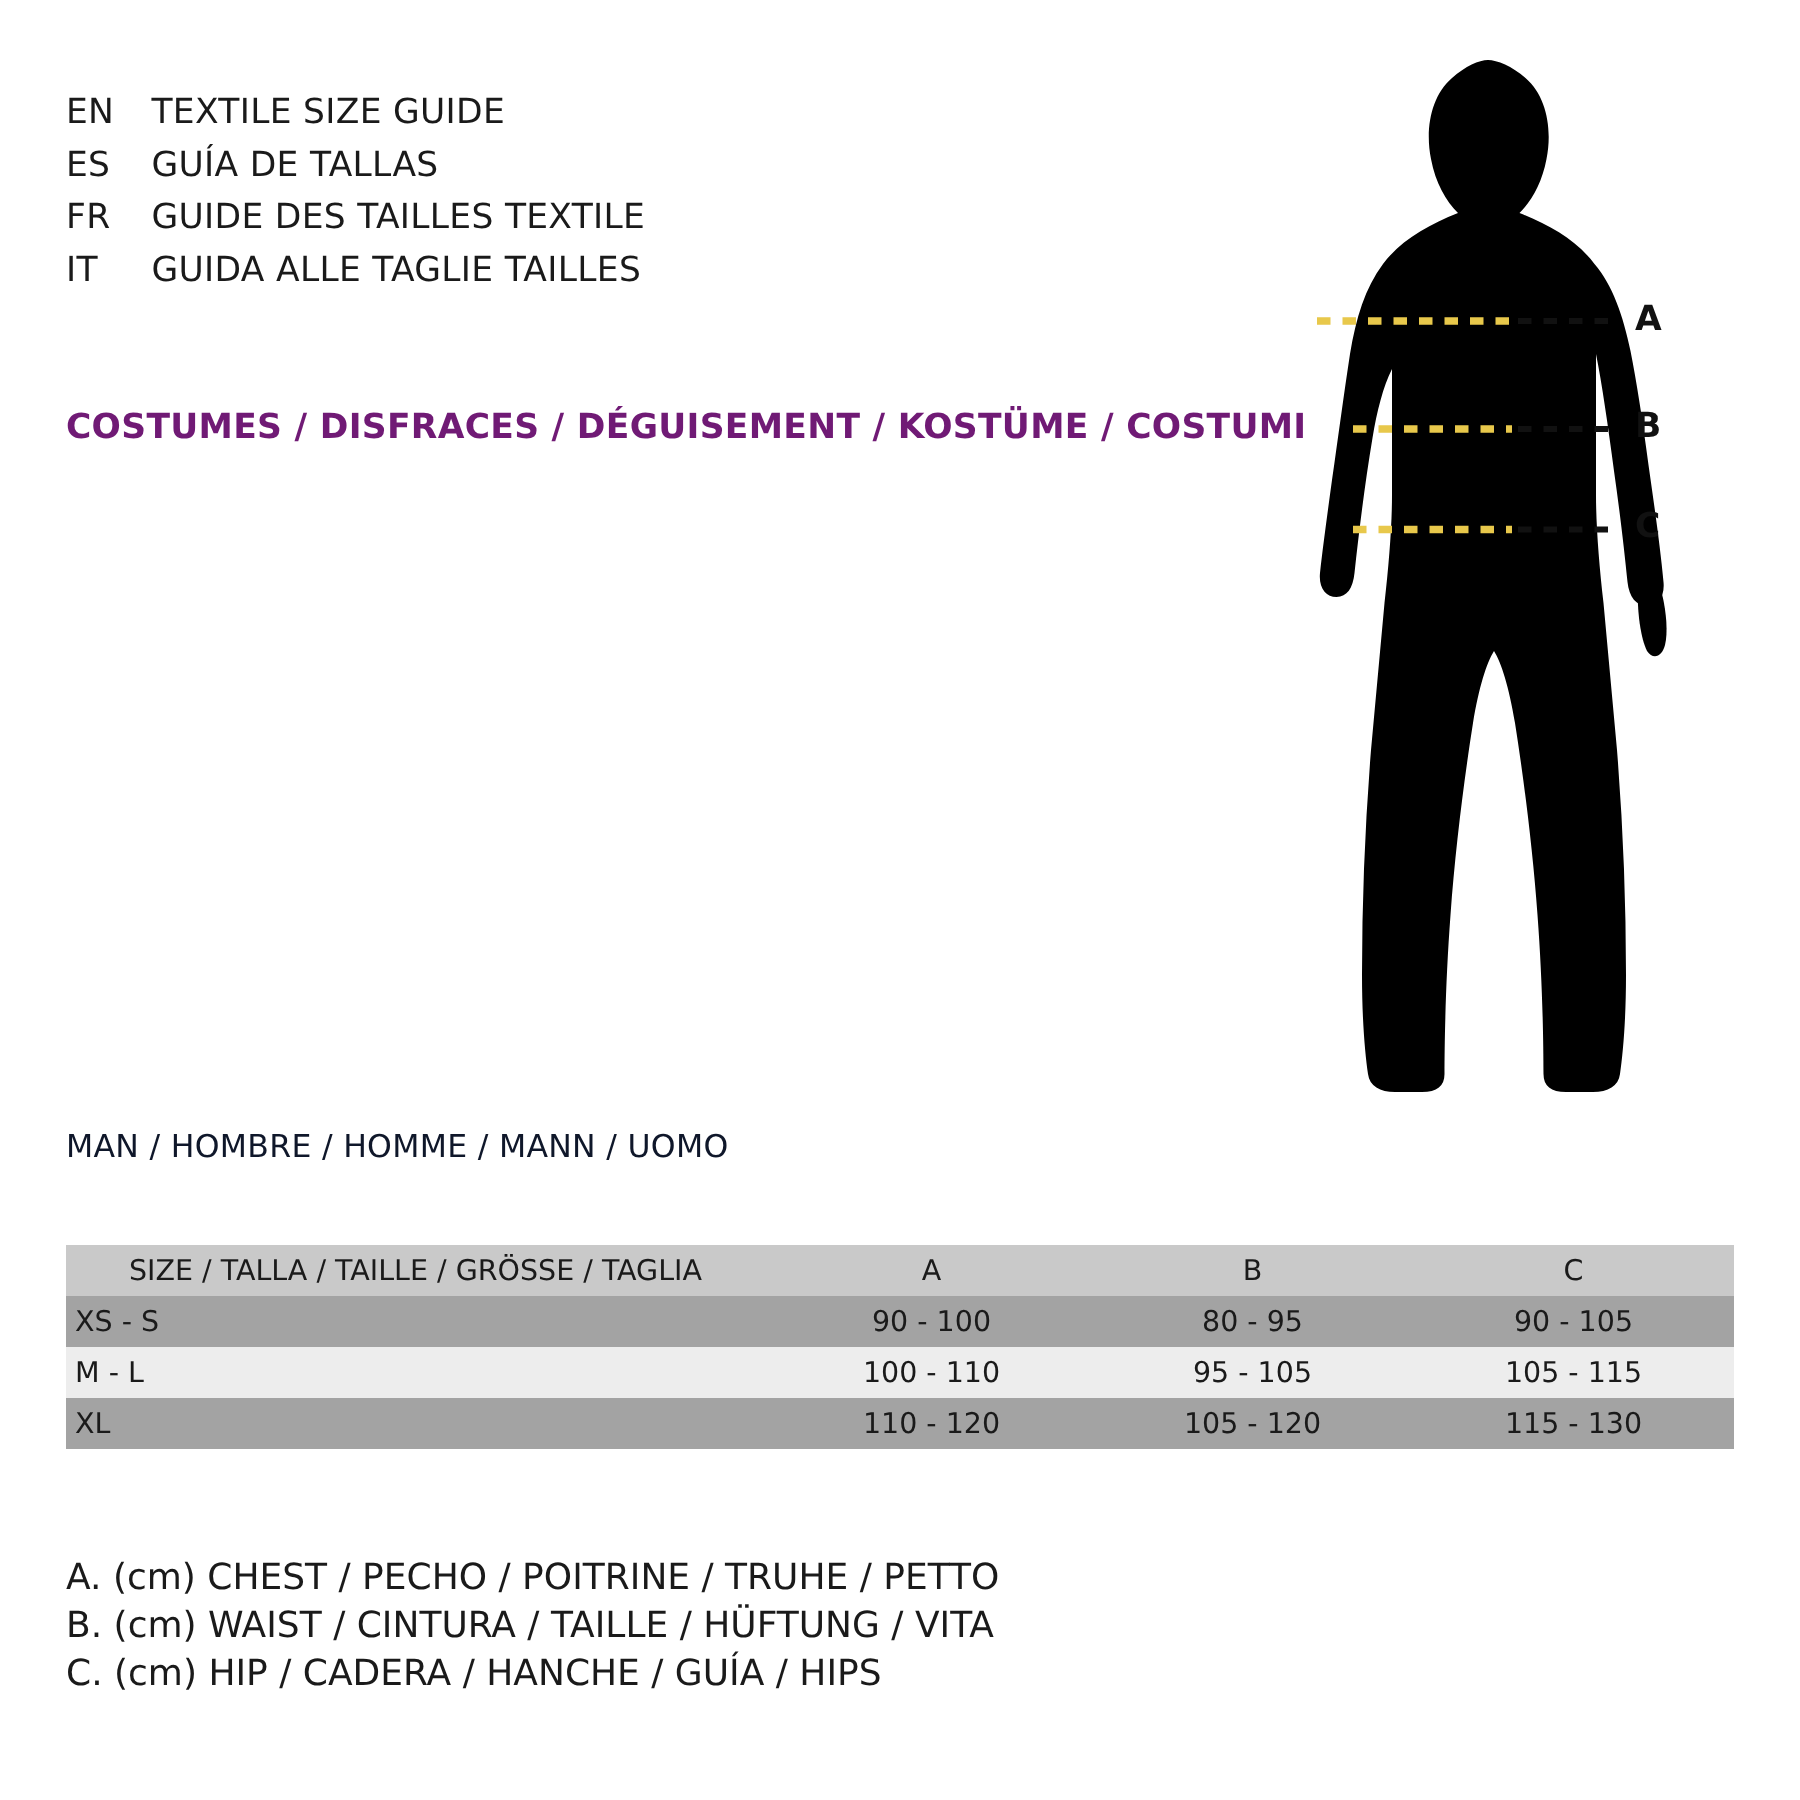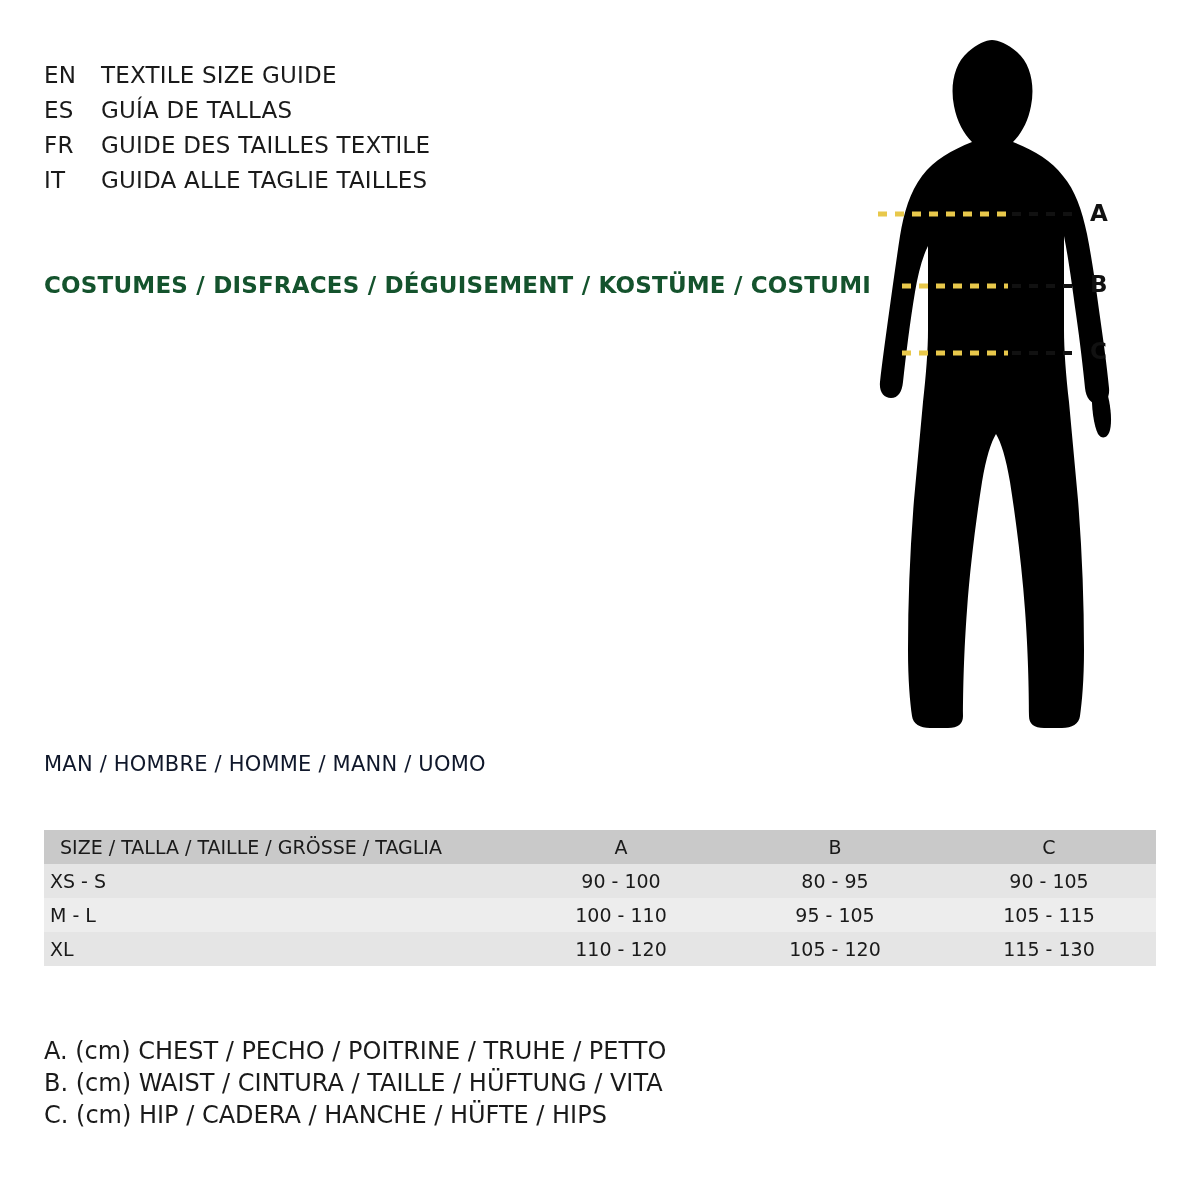--- a/index.html
+++ b/index.html
@@ -38,21 +38,21 @@
   }
   .lang-label { flex: 1 1 auto; }
 
   .subtitle {
     position: absolute;
     left: 44px;
     top: 272px;
     font-size: 23px;
     font-weight: bold;
     letter-spacing: 0.2px;
-    color: #14532d;
+    color: #701a75;
     white-space: nowrap;
   }
 
   
   .figure-wrap {
     position: absolute;
     left: 830px;
     top: 30px;
     width: 340px;
     height: 720px;
@@ -89,25 +89,25 @@
     color: #1a1a1a;
   }
   table.size-table th,
   table.size-table td {
     padding: 6px 8px;
     font-weight: normal;
     height: 29px;
   }
   table.size-table thead tr { background: #c9c9c9; }
   table.size-table thead th.col-size {
-    text-align: left;
-    padding-left: 16px;
+    text-align: center;
+    padding-left: 4px;
   }
   table.size-table thead th.col-m { text-align: center; }
-  table.size-table tbody tr.odd { background: #e5e5e5; }
+  table.size-table tbody tr.odd { background: #a3a3a3; }
   table.size-table tbody tr.even { background: #ededed; }
   table.size-table td.col-size {
     text-align: left;
     padding-left: 6px;
     width: 470px;
   }
   table.size-table td.col-m {
     text-align: center;
     width: 214px;
   }
@@ -258,14 +258,14 @@
       <td class="col-m">110 - 120</td>
       <td class="col-m">105 - 120</td>
       <td class="col-m">115 - 130</td>
     </tr>
   </tbody>
 </table>
 
 <div class="notes">
   <div class="note-row">A. (cm) CHEST / PECHO / POITRINE / TRUHE / PETTO</div>
   <div class="note-row">B. (cm) WAIST / CINTURA / TAILLE / HÜFTUNG / VITA</div>
-  <div class="note-row">C. (cm) HIP / CADERA / HANCHE / HÜFTE / HIPS</div>
+  <div class="note-row">C. (cm) HIP / CADERA / HANCHE / GUÍA / HIPS</div>
 </div>
 
 </body></html>

